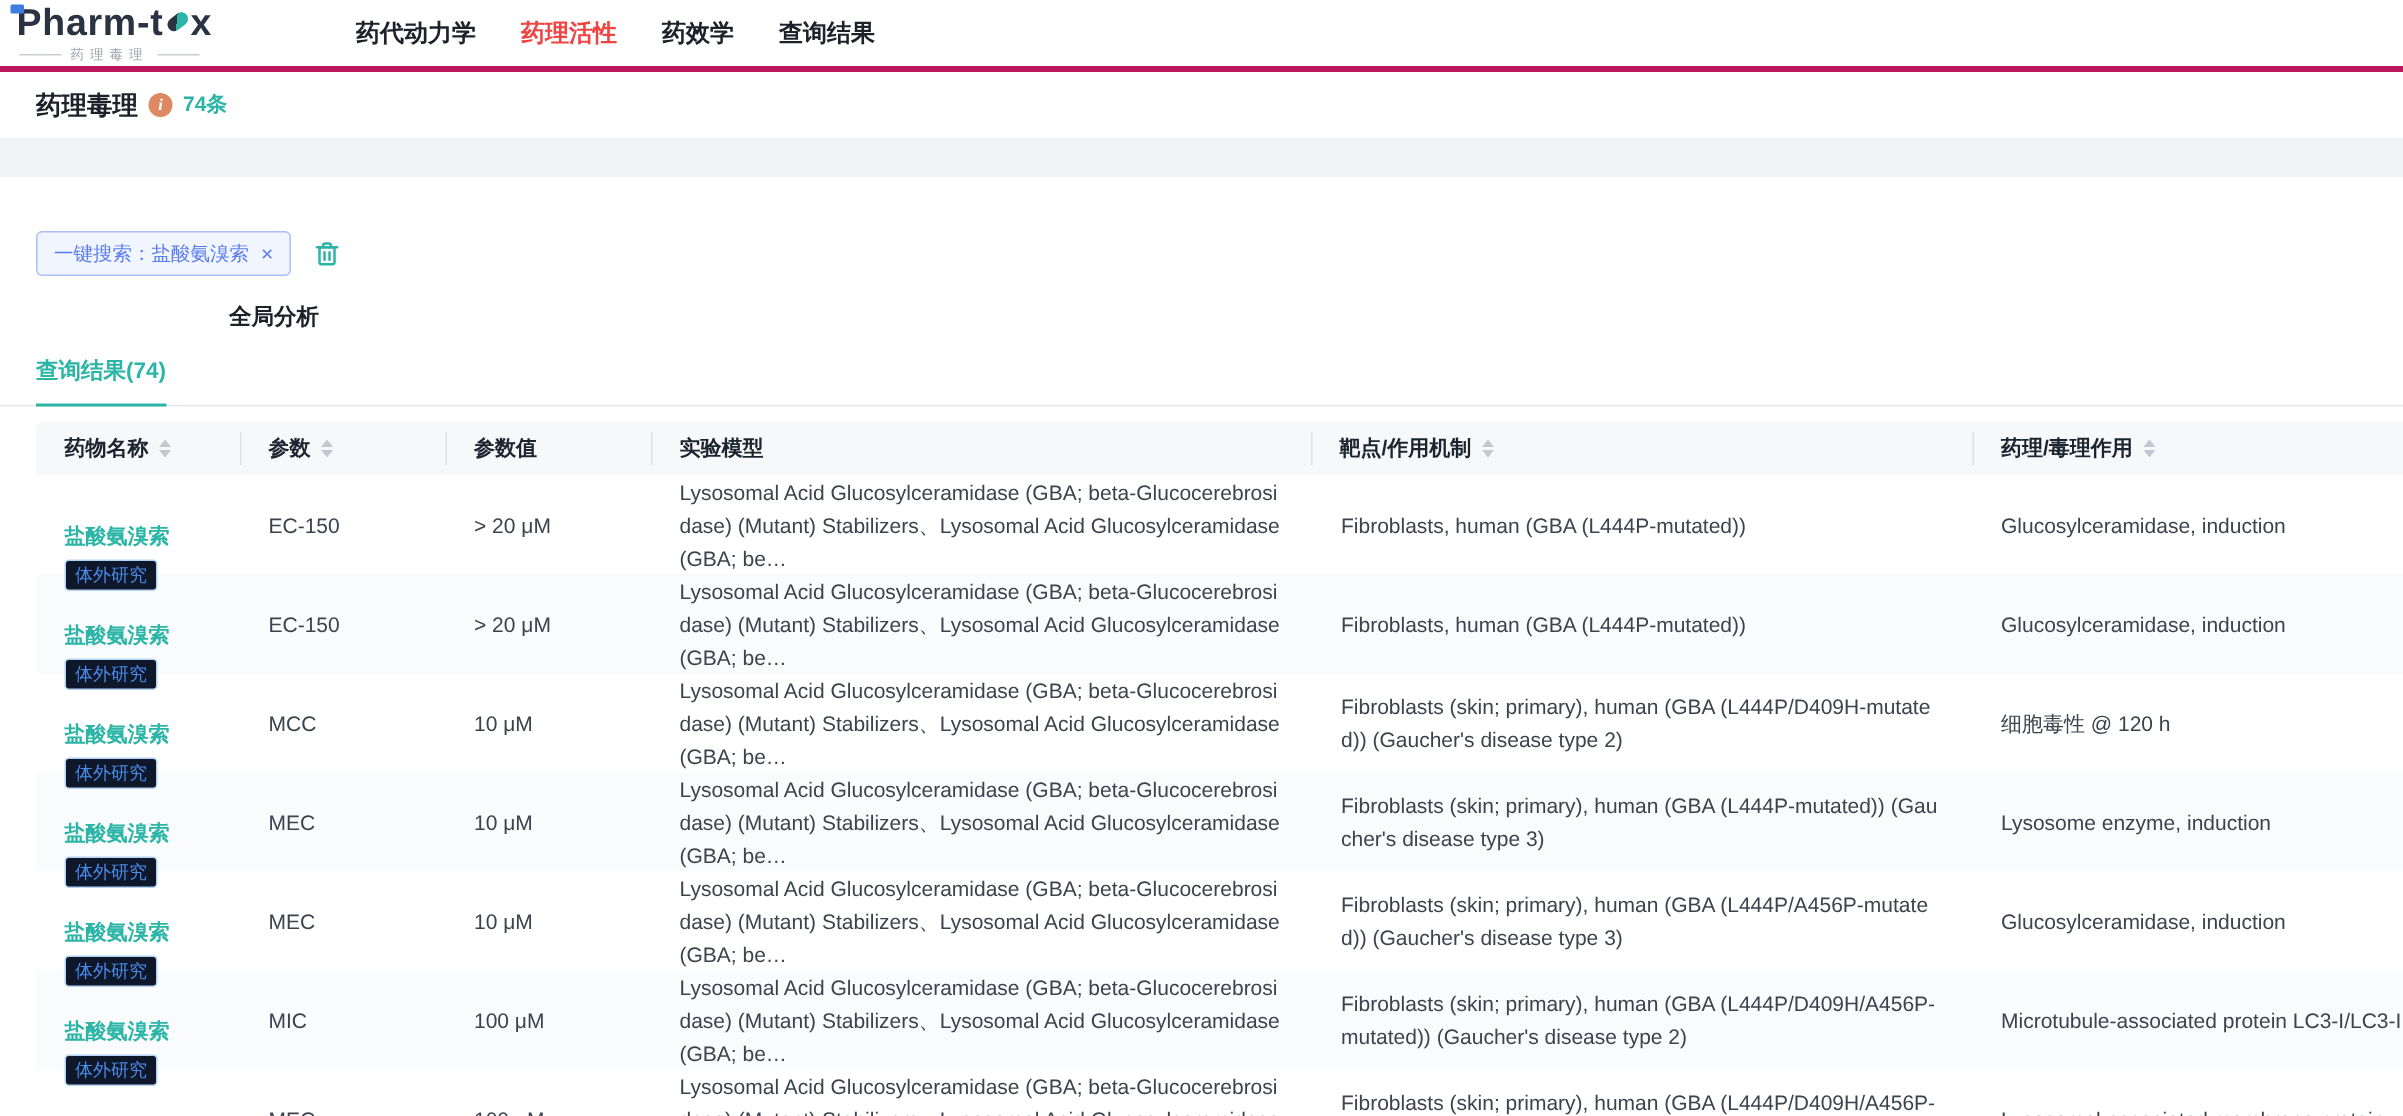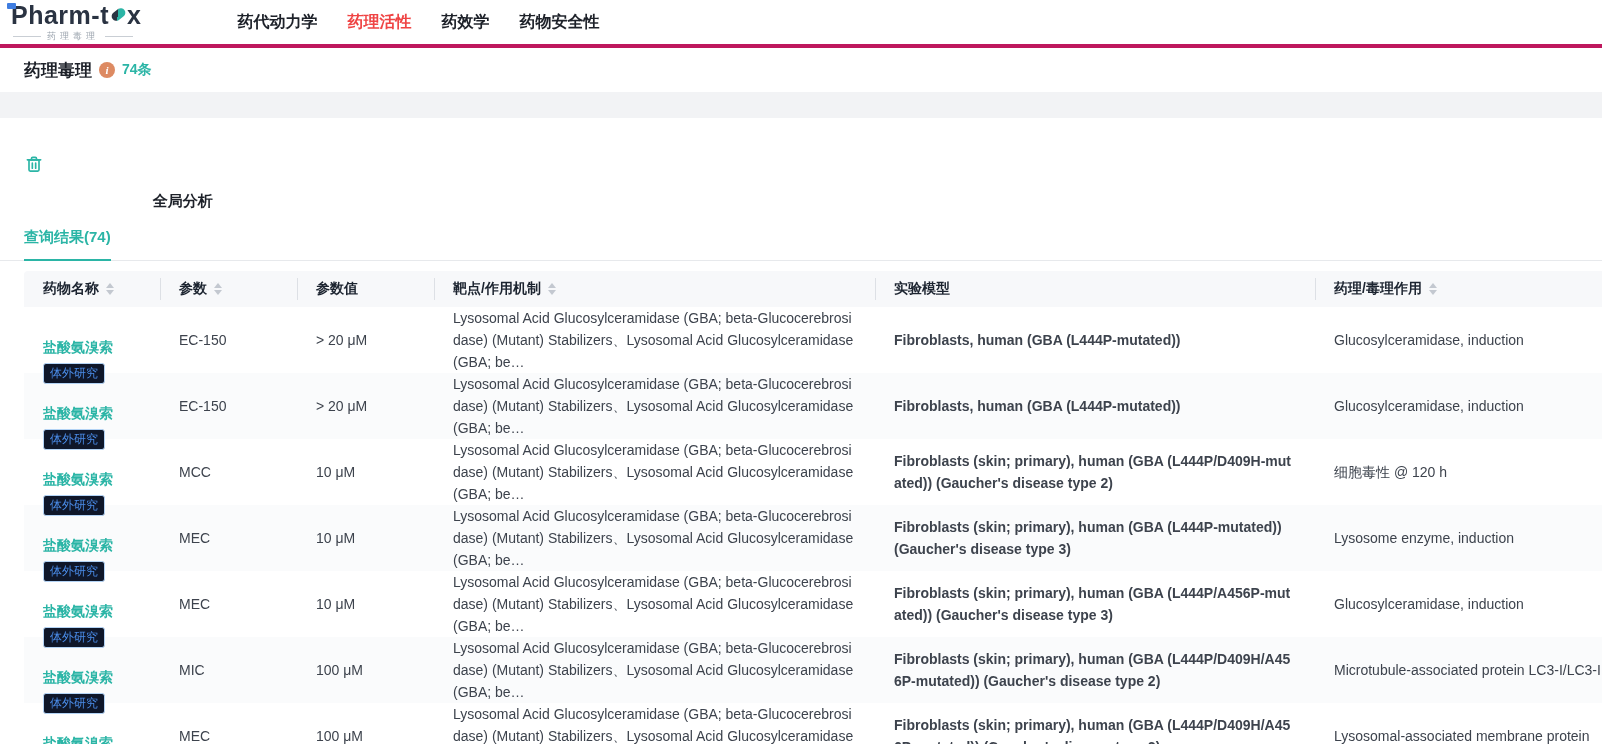--- a/index.html
+++ b/index.html
@@ -63,21 +63,21 @@
   .c4 { width:441px; } .c5 { width:440px; } .c6 { width:485px; }
 
   .tr { display:flex; height:66px; }
   .tr:nth-child(even) { background:#fafbfc; }
   .td { display:flex; align-items:center; padding-left:19px; color:#3d434d; line-height:22px; }
   .col-drug { flex-direction:column; align-items:flex-start; justify-content:center; gap:5px; }
   .drug-link { color:#2bb5a6; font-weight:bold; text-decoration:none; font-size:14px; cursor:pointer;margin-top:39px; }
   .badge { font-size:12px; color:#4a8ce8; background:#0f172a; border:1px solid #b3d3f5;
     border-radius:3px; padding:1px 6px; line-height:17px; }
   .col-target { padding-right:16px; word-break:break-all; }
-  .col-model { padding-right:20px; word-break:break-all;font-weight:bold; }
+  .col-model { padding-right:20px; word-break:break-all; }
   .col-effect { white-space:nowrap; }
 </style>
 </head>
 <body>
 
 <header class="topbar">
   <div class="logo">
     <div class="logo-name">
       <span class="logo-flag"></span>
       <span>Pharm-t</span>
@@ -87,35 +87,39 @@
     <div class="logo-sub">
       <span class="line"></span>
       <span>药理毒理</span>
       <span class="line"></span>
     </div>
   </div>
   <nav class="nav">
     <a>药代动力学</a>
     <a class="active">药理活性</a>
     <a>药效学</a>
-    <a>药物安全性</a>
+    <a>查询结果</a>
   </nav>
 </header>
 
 <div class="title-row">
   <span class="page-title">药理毒理</span>
   <span class="info-circle">i</span>
   <span class="count">74条</span>
 </div>
 
 <div class="gray-band"></div>
 
 <div class="content">
 
   <div class="filter-row">
+    <span class="tag">
+      <span>一键搜索：盐酸氨溴索</span>
+      <span class="x">×</span>
+    </span>
     <button class="trash-btn">
       <svg width="20" height="20" viewBox="0 0 24 24" fill="none" stroke="#2bb5a6" stroke-width="2" stroke-linecap="round" stroke-linejoin="round">
         <path d="M4 7h16"></path>
         <path d="M9 7V5.5A1.5 1.5 0 0 1 10.5 4h3A1.5 1.5 0 0 1 15 5.5V7"></path>
         <path d="M6 7h12v12a1.5 1.5 0 0 1-1.5 1.5h-9A1.5 1.5 0 0 1 6 19z"></path>
         <path d="M10 11v6M14 11v6"></path>
       </svg>
     </button>
   </div>
 
@@ -136,30 +140,30 @@
       <div class="th c2">
         <span>参数</span>
         <span class="sort">
             <i class="up"></i>
             <i class="dn"></i>
           </span>
       </div>
       <div class="th c3">
         <span>参数值</span>
       </div>
+      <div class="th c5">
+        <span>实验模型</span>
+      </div>
       <div class="th c4">
         <span>靶点/作用机制</span>
         <span class="sort">
             <i class="up"></i>
             <i class="dn"></i>
           </span>
       </div>
-      <div class="th c5">
-        <span>实验模型</span>
-      </div>
       <div class="th c6">
         <span>药理/毒理作用</span>
         <span class="sort">
             <i class="up"></i>
             <i class="dn"></i>
           </span>
       </div>
     </div>
     <div class="tbody">
         <div class="tr">

